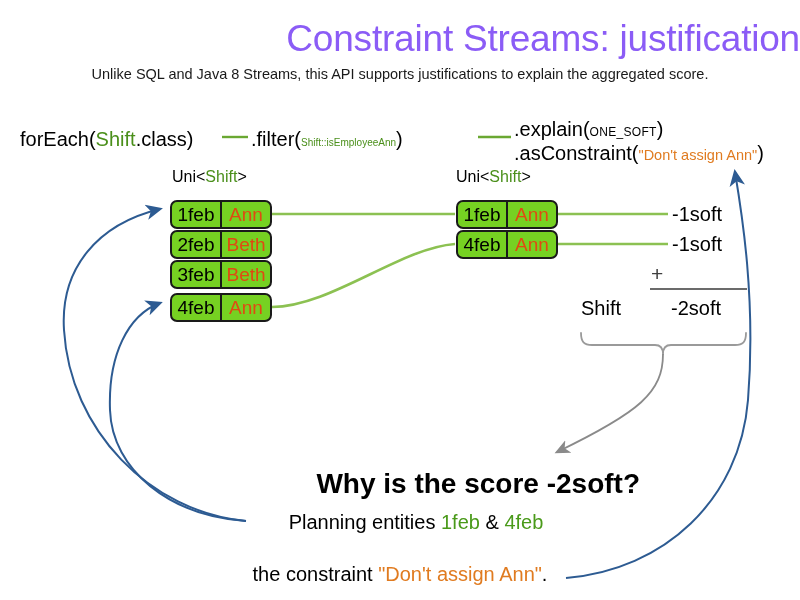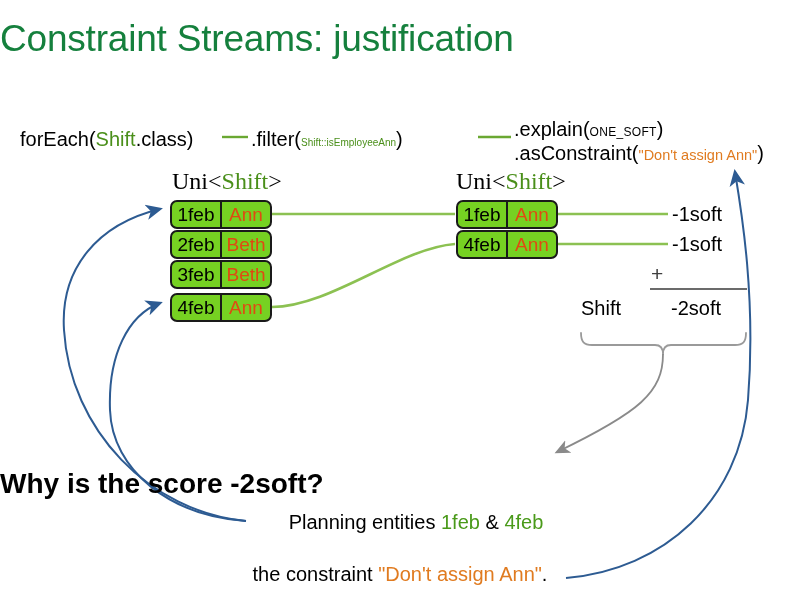--- a/index.html
+++ b/index.html
@@ -28,25 +28,25 @@
     left: 0; top: 0;
     width: 800px;
     height: 600px;
     pointer-events: none;
   }
   
   .title {
     position: absolute;
     left: 0; top: 18px;
     width: 800px;
-    text-align: left;
+    text-align: right;
     font-size: 37px;
     font-weight: normal;
     letter-spacing: -0.2px;
-    color: #15803d;
+    color: #8b5cf6;
     white-space: nowrap;
   }
   .subtitle {
     position: absolute;
     left: 0; top: 66px;
     width: 800px;
     text-align: center;
     font-size: 14.5px;
     color: #1a1a1a;
     white-space: nowrap;
@@ -64,24 +64,23 @@
   .code .str { color: #e07b20; font-size: 14.5px; }
 
   #code-foreach { left: 20px; top: 128px; }
   #code-filter  { left: 251px; top: 128px; }
   #code-penalize { left: 514px; top: 118px; }
   #code-asconstraint { left: 514px; top: 142px; }
 
   
   .uni-label {
     position: absolute;
-    font-size: 24px;
-    color: #000000;
-    white-space: nowrap;
-    font-family: Liberation Serif, serif;
+    font-size: 16px;
+    color: #000000;
+    white-space: nowrap;
   }
   .uni-label .g { color: #4a8f1a; }
   #uni-left  { left: 172px; top: 168px; }
   #uni-right { left: 456px; top: 168px; }
 
   
   .card {
     position: absolute;
     display: flex;
     width: 102px;
@@ -146,21 +145,21 @@
     left: 671px; top: 297px;
     font-size: 20px;
     color: #000000;
   }
 
   
   #why-heading {
     position: absolute;
     left: 0; top: 468px;
     width: 640px;
-    text-align: left;
+    text-align: right;
     font-size: 28px;
     font-weight: bold;
     color: #000000;
     white-space: nowrap;
   }
   .explain {
     position: absolute;
     width: 800px;
     text-align: center;
     font-size: 20px;
@@ -172,20 +171,21 @@
   #explain-1 { left: 16px; top: 511px; }
   #explain-2 { left: 0; top: 537px; }
   #explain-3 { left: 0; top: 563px; }
 </style>
 </head>
 <body>
 
 <div id="slide">
 
   <div class="title">Constraint Streams: justification</div>
+  <div class="subtitle">Unlike SQL and Java 8 Streams, this API supports justifications to explain the aggregated score.</div>
 
   <svg id="wires" viewBox="0 0 800 600" xmlns="http://www.w3.org/2000/svg">
     <defs>
       <marker id="blueArrow" markerWidth="9" markerHeight="9" refX="7" refY="4.5" orient="auto" markerUnits="strokeWidth">
         <path d="M0,0.6 L8.5,4.5 L0,8.4 L2.3,4.5 Z" fill="#2d5b92"></path>
       </marker>
       <marker id="grayArrow" markerWidth="9" markerHeight="9" refX="7" refY="4.5" orient="auto" markerUnits="strokeWidth">
         <path d="M0,0.6 L8.5,4.5 L0,8.4 L2.3,4.5 Z" fill="#8a8a8a"></path>
       </marker>
     </defs>

